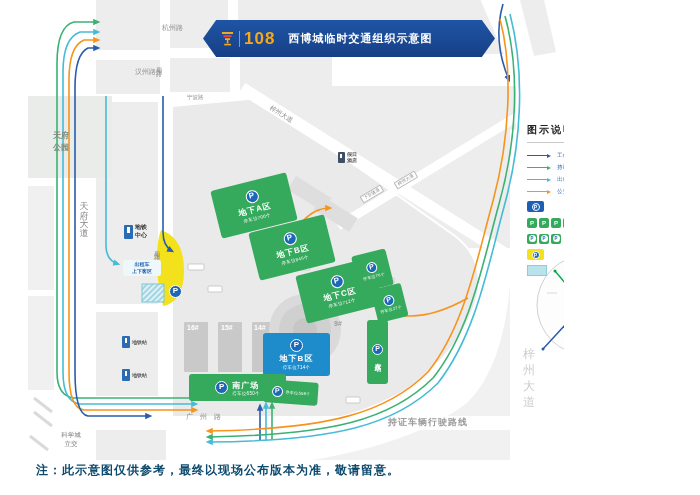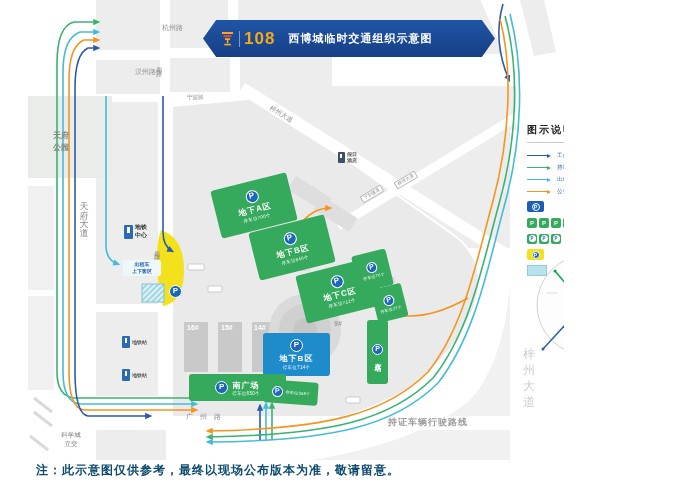--- a/index.html
+++ b/index.html
@@ -346,21 +346,21 @@
     <span class="zname">地下C区</span>
     <span class="zsub">停车位712个</span>
   </div>
   <div class="zone zblue" style="left:263px;top:333px;width:67px;height:43px">
     <span class="p-badge">P</span>
     <span class="zname">地下B区</span>
     <span class="zsub">停车位714个</span>
   </div>
   <div class="zone zgreen" style="left:189px;top:374px;width:97px;height:27px;flex-direction:row;gap:4px">
     <span class="p-badge">P</span>
-    <span style="display:flex;flex-direction:column;align-items:center">
+    <span style="display:flex;flex-direction:column;align-items:flex-start">
       <span class="zname">南广场</span>
       <span class="zsub">停车位650个</span>
     </span>
   </div>
   <div class="zone zgreen" style="left:355px;top:252px;width:35px;height:37px;transform:rotate(-14deg)">
     <span class="p-badge sm">P</span>
     <span class="zsub" style="font-size:4px">停车位76个</span>
   </div>
   <div class="zone zgreen" style="left:374px;top:286px;width:31px;height:34px;transform:rotate(-14deg)">
     <span class="p-badge sm">P</span>

